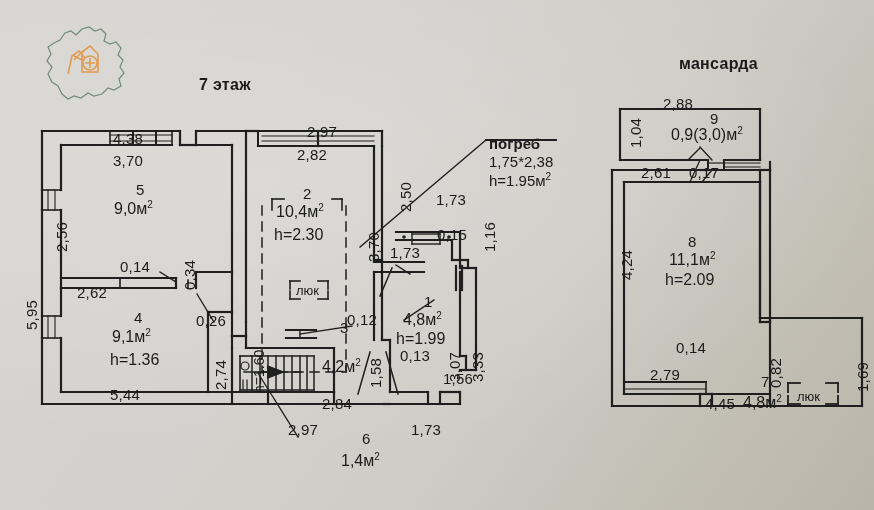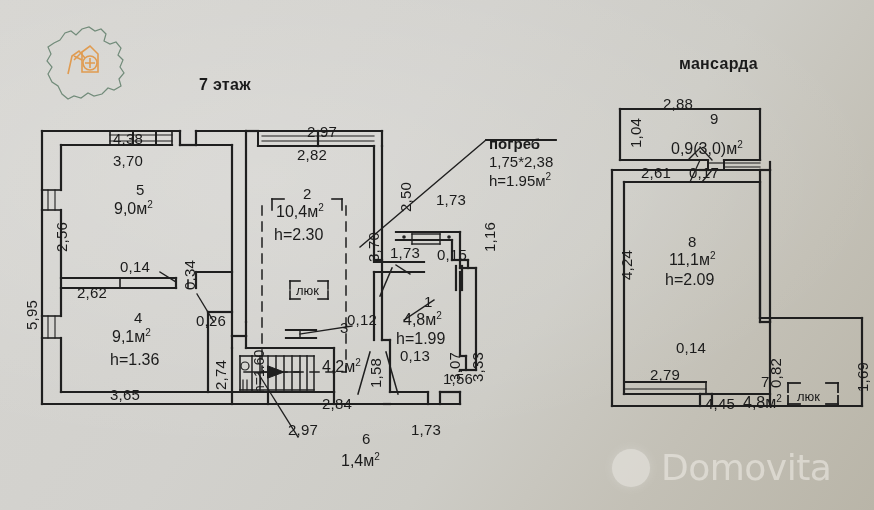--- a/index.html
+++ b/index.html
@@ -331,28 +331,28 @@
   <div class="lbl dim" style="left:297px;top:147px;">2,82</div>
 
   <div class="lbl dim rot90" style="left:24px;top:330px;">5,95</div>
   <div class="lbl dim rot90" style="left:54px;top:252px;">2,56</div>
 
   <div class="lbl dim" style="left:120px;top:259px;">0,14</div>
   <div class="lbl dim" style="left:77px;top:285px;">2,62</div>
   <div class="lbl dim rot90" style="left:182px;top:290px;">0,34</div>
   <div class="lbl dim" style="left:196px;top:313px;">0,26</div>
 
-  <div class="lbl dim" style="left:110px;top:387px;">3,65</div>
+  <div class="lbl dim" style="left:110px;top:387px;">5,44</div>
   <div class="lbl dim rot90" style="left:213px;top:390px;">2,74</div>
 
   <div class="lbl dim rot90" style="left:398px;top:212px;">2,50</div>
   <div class="lbl dim rot90" style="left:366px;top:262px;">3,70</div>
 
   <div class="lbl dim" style="left:436px;top:192px;">1,73</div>
-  <div class="lbl dim" style="left:437px;top:227px;margin-top:20px;">0,15</div>
+  <div class="lbl dim" style="left:437px;top:227px;">0,15</div>
   <div class="lbl dim rot90" style="left:482px;top:252px;">1,16</div>
   <div class="lbl dim" style="left:390px;top:245px;">1,73</div>
   <div class="lbl dim" style="left:400px;top:348px;">0,13</div>
   <div class="lbl dim" style="left:411px;top:371px;margin-left:32px;">1,56</div>
   <div class="lbl dim" style="left:411px;top:422px;">1,73</div>
   <div class="lbl dim rot90" style="left:447px;top:382px;">3,07</div>
   <div class="lbl dim rot90" style="left:470px;top:382px;">3,33</div>
 
   <div class="lbl dim" style="left:347px;top:312px;">0,12</div>
   <div class="lbl dim rot90" style="left:368px;top:388px;">1,58</div>
@@ -400,21 +400,21 @@
   <div class="lbl dim rot90" style="left:619px;top:280px;">4,24</div>
   <div class="lbl dim" style="left:641px;top:165px;">2,61</div>
   <div class="lbl dim" style="left:689px;top:165px;">0,17</div>
   <div class="lbl dim" style="left:676px;top:340px;">0,14</div>
   <div class="lbl dim" style="left:650px;top:367px;">2,79</div>
   <div class="lbl dim" style="left:705px;top:396px;">4,45</div>
   <div class="lbl dim rot90" style="left:768px;top:388px;">0,82</div>
   <div class="lbl dim rot90" style="left:855px;top:392px;">1,69</div>
 
   <div class="lbl room-no" style="left:710px;top:111px;">9</div>
-  <div class="lbl room-area" style="left:671px;top:126px;margin-top:14px;">
+  <div class="lbl room-area" style="left:671px;top:126px;">
     <span>0,9(3,0)м</span><span class="sup">2</span>
   </div>
 
   <div class="lbl room-no" style="left:688px;top:234px;">8</div>
   <div class="lbl room-area" style="left:669px;top:251px;">
     <span>11,1м</span><span class="sup">2</span>
   </div>
   <div class="lbl room-h" style="left:665px;top:272px;">h=2.09</div>
 
   <div class="lbl room-no" style="left:761px;top:374px;">7</div>
@@ -431,18 +431,14 @@
     <g stroke="#e2913a" stroke-width="1.6" fill="none" opacity="0.85">
       <path d="M30 52 L34 34 L41 29 L47 36"></path>
       <path d="M36 34 L44 38"></path>
       <path d="M44 30 L52 24 L60 32 L60 50 L44 50 Z"></path>
       <path d="M44 30 L36 38"></path>
       <circle cx="52" cy="41" r="7"></circle>
       <path d="M52 36 L52 46 M47 41 L57 41"></path>
     </g>
   </svg>
 
-  <div id="wm">
-    <div class="dot"></div>
-    <div class="wmtext">Domovita</div>
-  </div>
 
 </div>
 
 </body></html>

